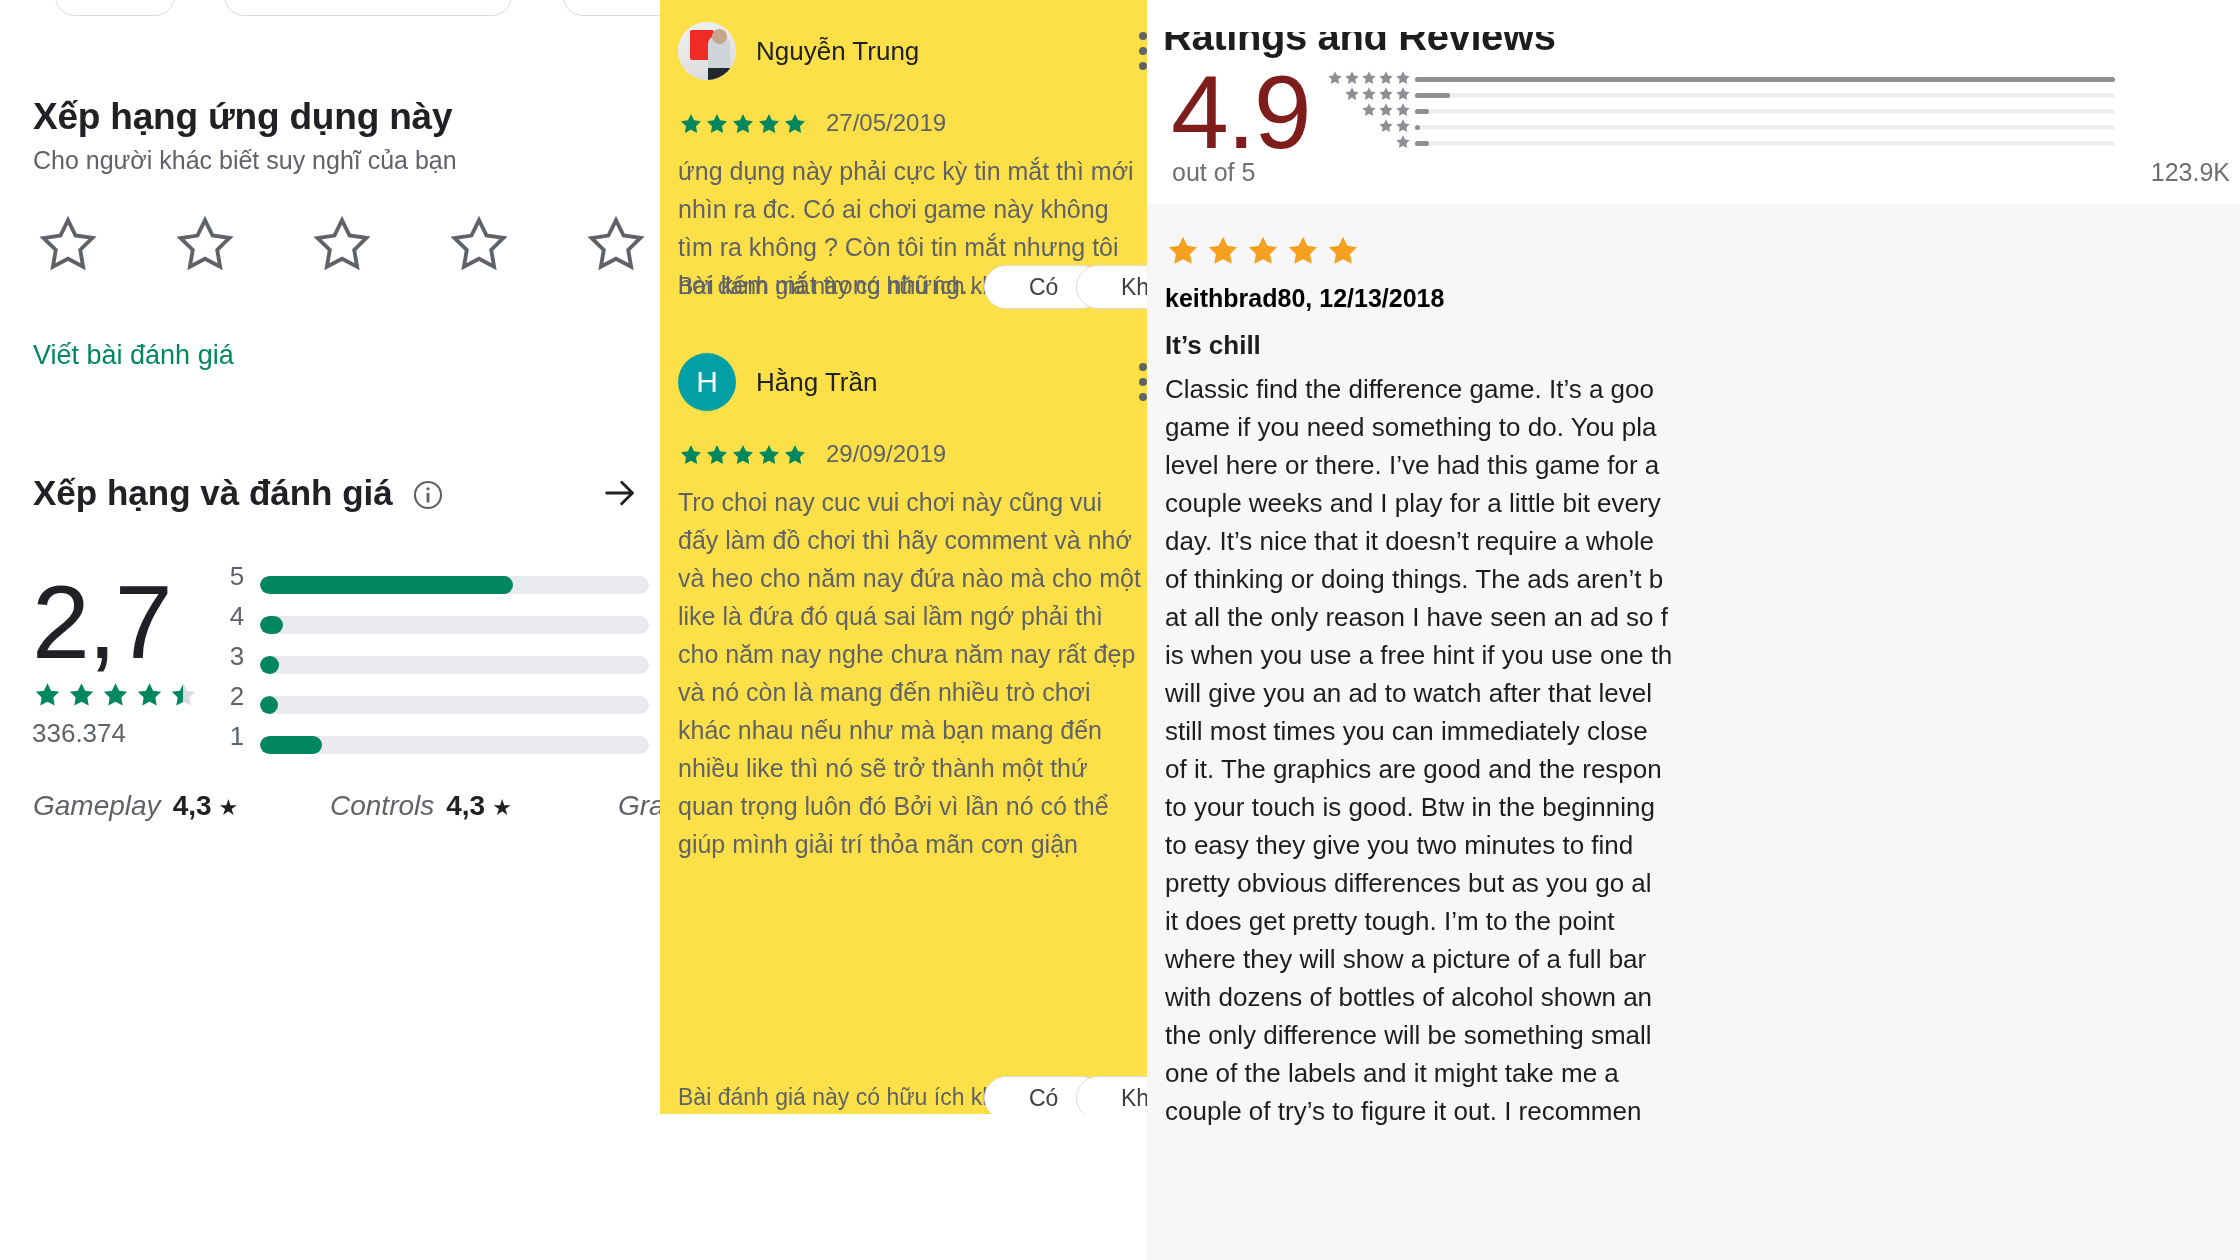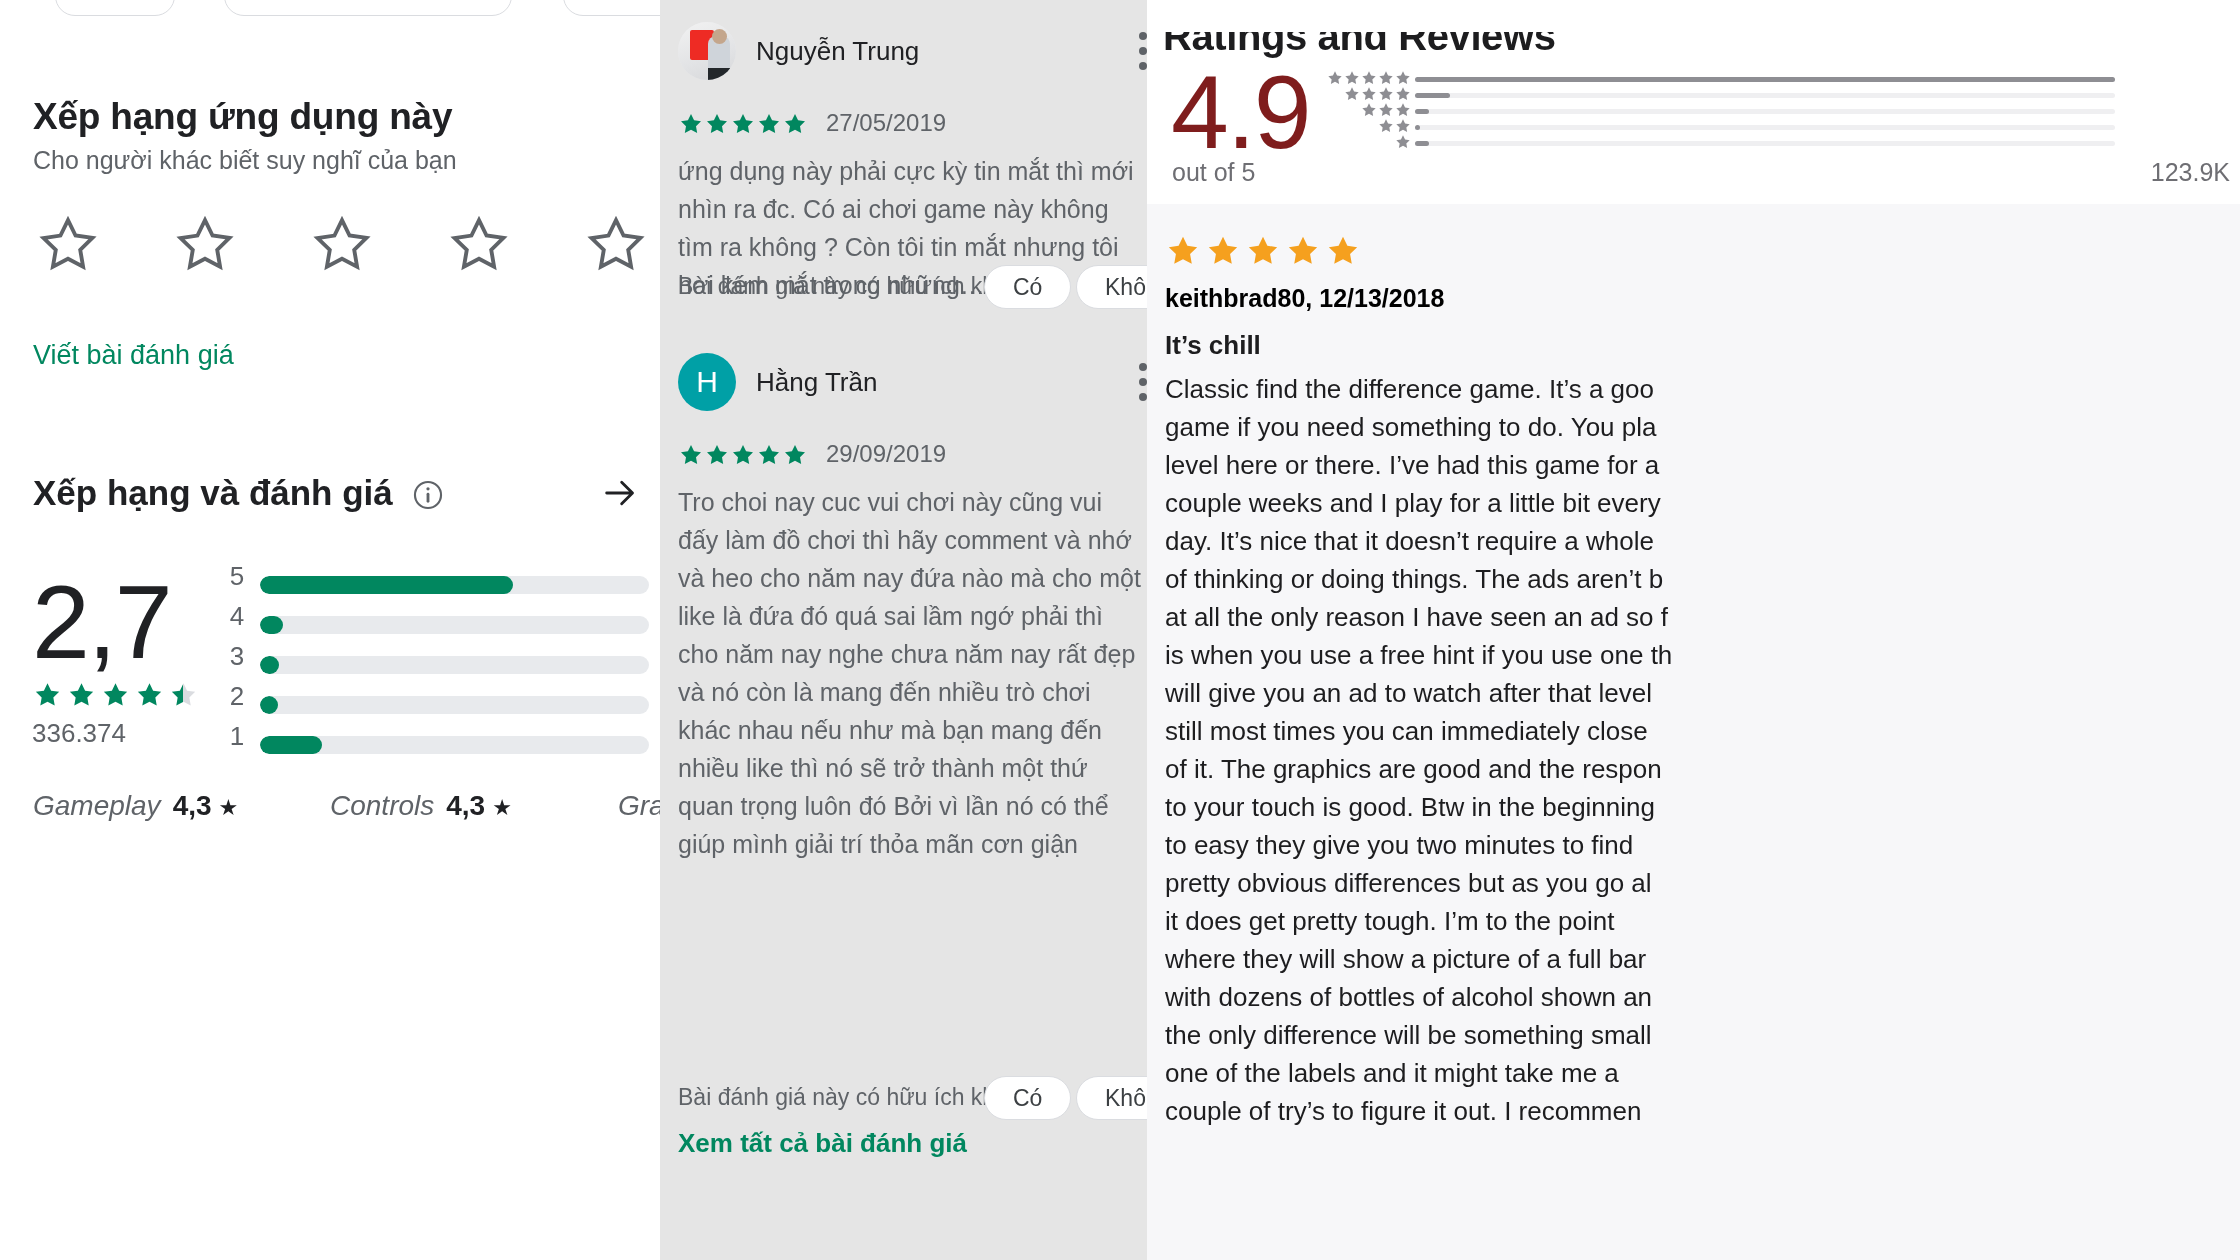--- a/index.html
+++ b/index.html
@@ -92,21 +92,21 @@
   .metric { position:absolute; top:0; white-space:nowrap; }
   .metric .mname { font-size:28px; color:#5f6368;font-style:italic; }
   .metric .mval { font-size:28px; font-weight:700; color:#202124; margin-left:12px; }
   .metric .mstar { font-size:22px; color:#202124; margin-left:7px; }
   .m1 { left:0; }
   .m2 { left:297px; }
   .m3 { left:585px; }
 
   
   .panel-mid {
-    position:relative; width:487px; height:1260px; background:#e5e5e5;
+    position:relative; width:487px; height:1114px; background:#fde047;
     overflow:hidden; flex:0 0 487px;
   }
   .rv { position:absolute; left:0; width:487px; }
   .rv-head { position:absolute; left:18px; top:0; width:469px; height:58px; }
   .avatar-img {
     position:absolute; left:0; top:0; width:58px; height:58px; border-radius:50%;
     overflow:hidden; background:#e9eaec;
   }
   .avatar-img .ph-bg { position:absolute; inset:0; background:linear-gradient(160deg,#f2f2f2 0%,#e2e3e5 60%,#d6d7d9 100%); }
   .avatar-img .ph-red { position:absolute; left:12px; top:8px; width:24px; height:30px; background:#ee2b24; border-radius:2px; }
@@ -134,21 +134,21 @@
   .rv-meta .stars svg:nth-child(5){ left:104px; }
   .rv-meta .date { position:absolute; left:148px; top:-3px; font-size:24px; color:#5f6368; }
 
   .rv-body {
     position:absolute; left:18px; width:464px;
     font-size:25px; line-height:38px; color:#5f6368;
   }
   .rv-help { position:absolute; left:18px; width:469px; height:44px; }
   .rv-help .q { position:absolute; left:0; top:8px; font-size:23px; color:#5f6368; white-space:nowrap; }
   .rv-help .btn {
-    position:absolute; top:0; height:44px; padding:0 28px; border:1px solid #dadce0;
+    position:absolute; top:0; height:44px; padding:0 44px; border:1px solid #dadce0;
     border-radius:22px; background:#fff; font-size:23px; color:#3c4043;
     display:flex; align-items:center; justify-content:center;
   }
   .rv-help .btn-yes { left:306px; }
   .rv-help .btn-no  { left:398px; }
 
   .see-all {
     position:absolute; left:18px; top:1128px;
     font-size:26px; font-weight:700; color:#01875f;
   }

